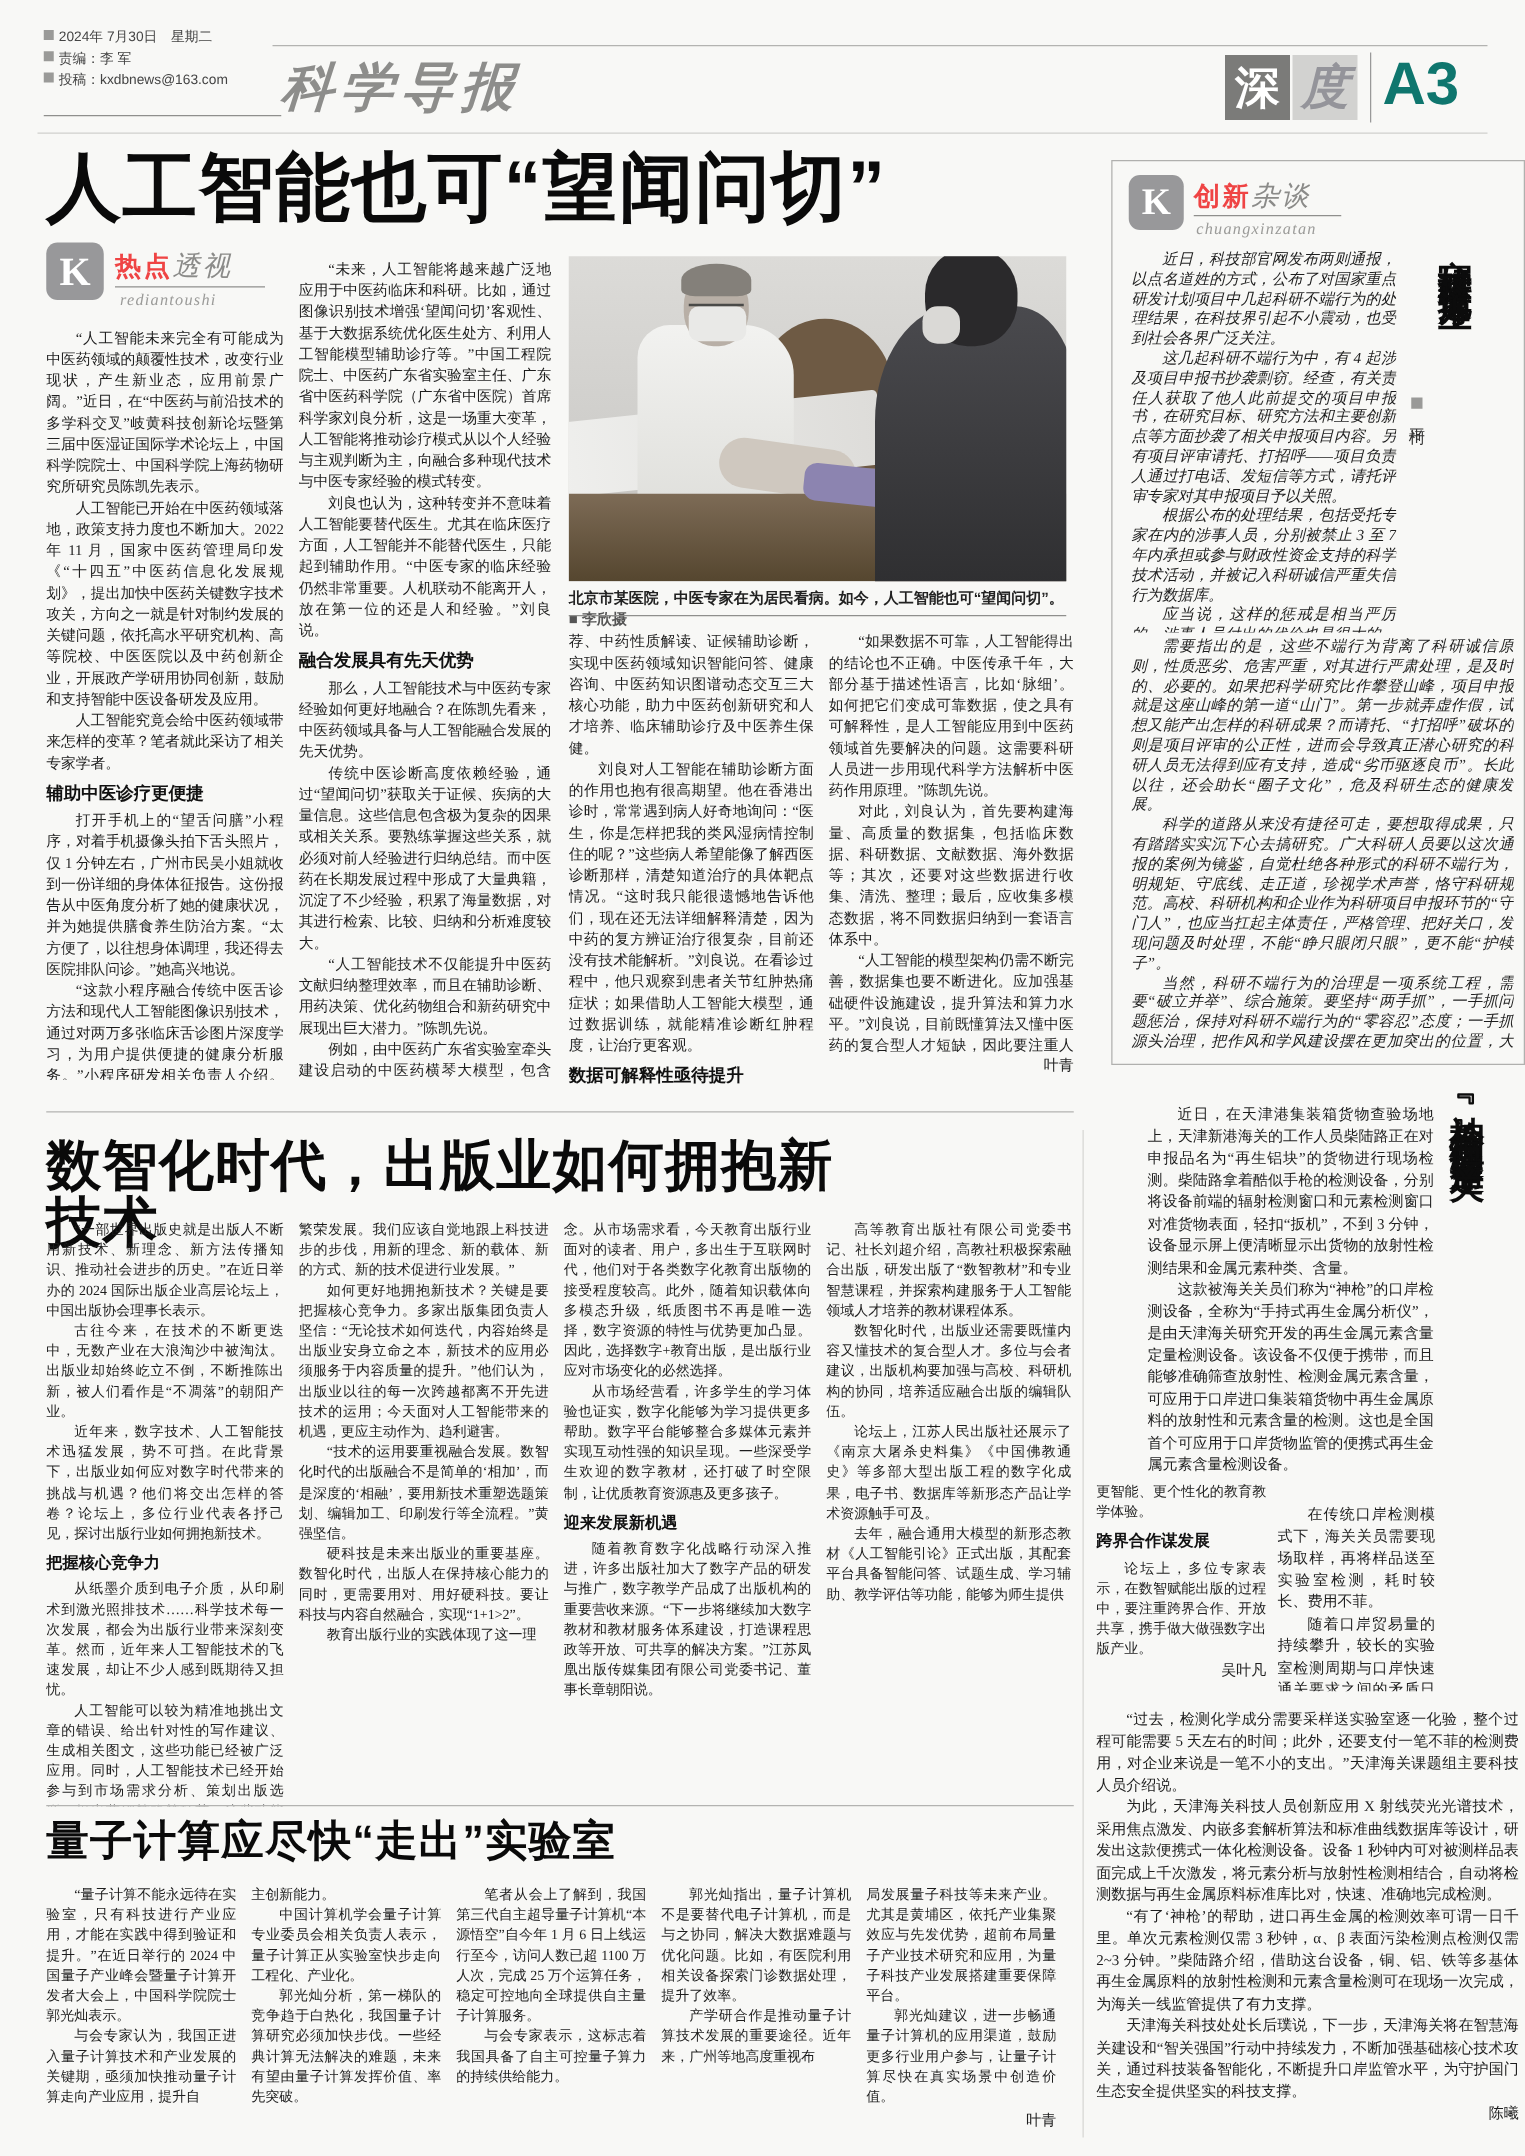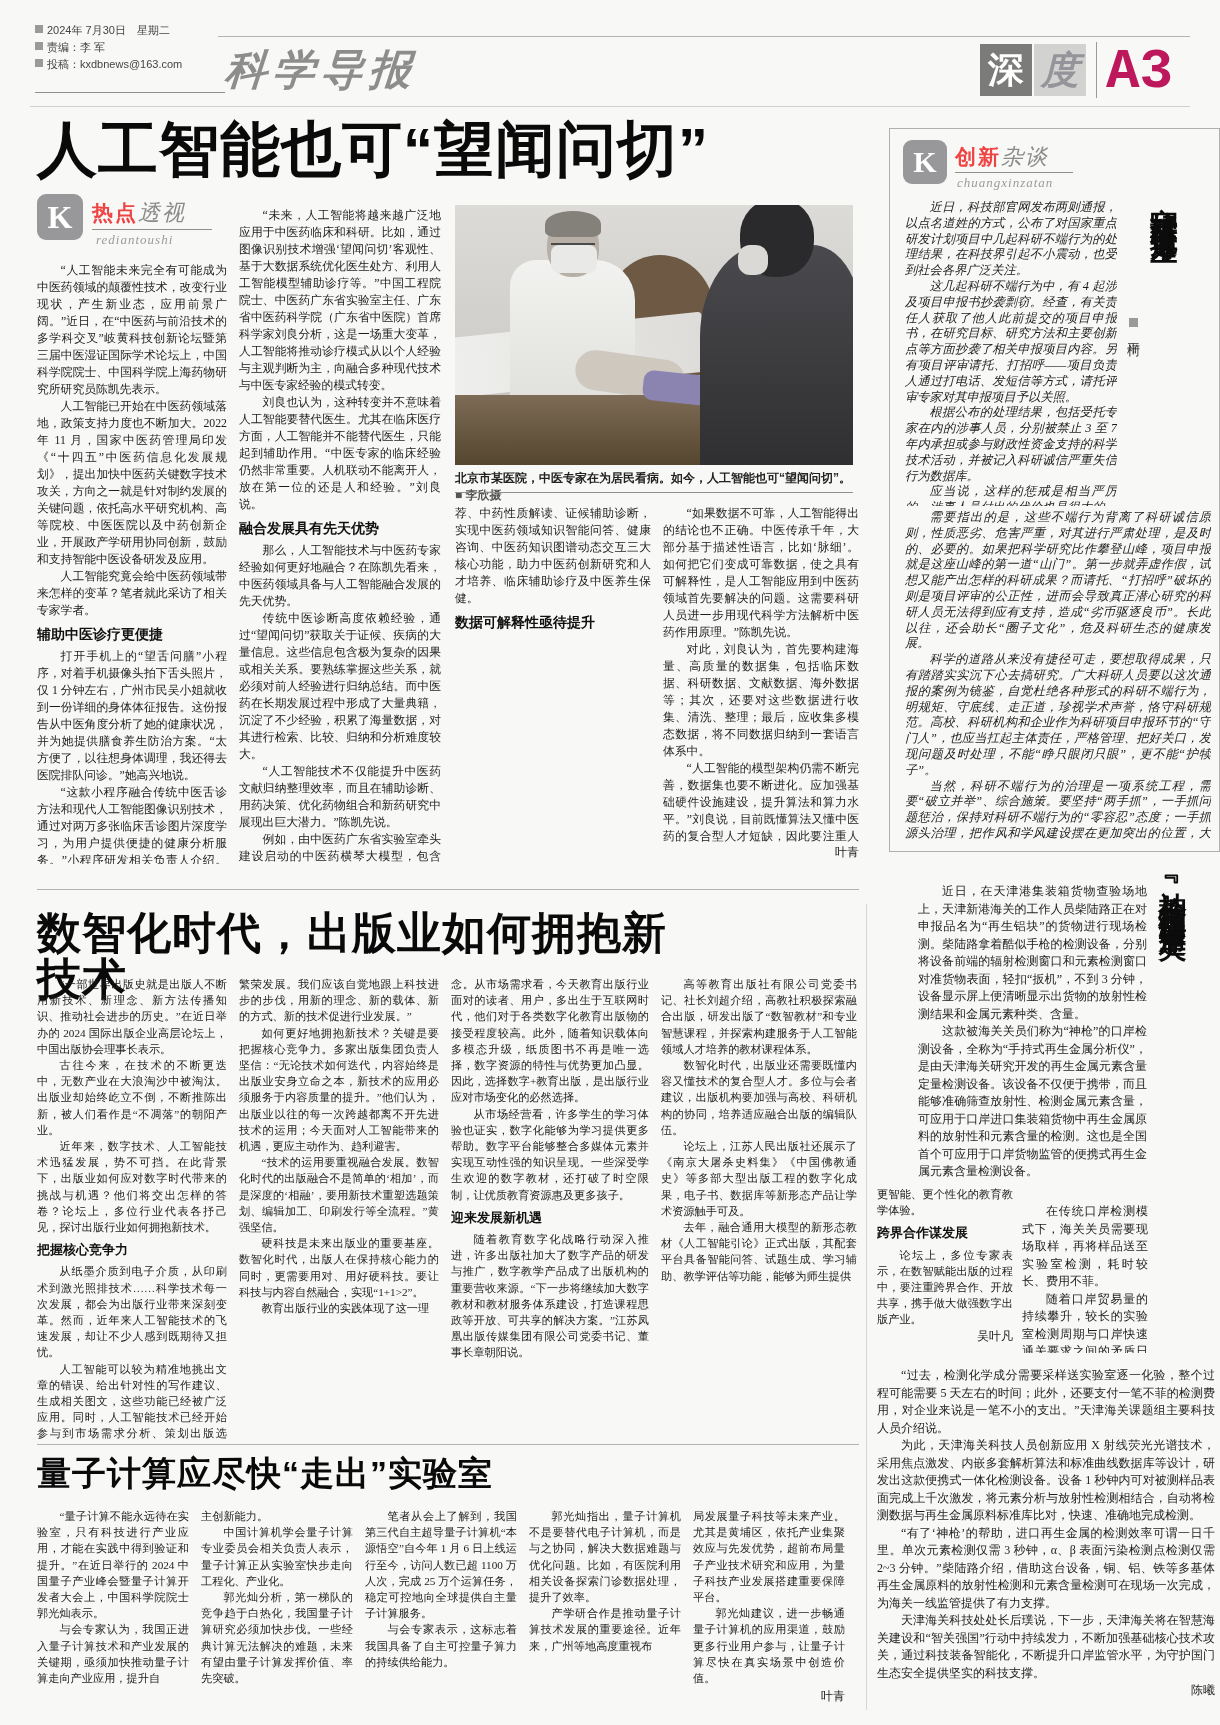--- a/index.html
+++ b/index.html
@@ -10,21 +10,21 @@
   .rule-v{position:absolute;width:1px;background:#c2c2c0;}
 
   
   .meta{font-family:"Liberation Sans",sans-serif;font-size:11px;line-height:17px;color:#444;}
   .meta .sq{display:inline-block;width:8px;height:8px;background:#9a9a98;margin-right:4px;vertical-align:1px;}
   .masthead{font-family:"Liberation Serif",serif;font-style:italic;font-weight:bold;
             font-size:42px;color:#8d8d8b;letter-spacing:6px;transform:skewX(-4deg);}
   .sec-block{width:52px;height:52px;text-align:center;line-height:52px;font-weight:bold;}
   .sec-deep{background:#7b7b79;color:#fff;font-size:36px;font-family:"Liberation Sans",sans-serif;}
   .sec-du{background:#d2d2d0;color:#94949a;font-size:38px;font-family:"Liberation Serif",serif;font-style:italic;}
-  .pageno{font-family:Liberation Mono, monospace;font-weight:bold;font-size:56px;color:#be185d;}
+  .pageno{font-family:Liberation Sans, sans-serif;font-weight:bold;font-size:48px;color:#0f766e;}
 
   
   .kbadge{width:46px;height:46px;border-radius:9px;background:#98989a;color:#fff;text-align:center;
           line-height:46px;font-family:"Liberation Serif",serif;font-weight:bold;font-size:32px;}
   .blabel-b{font-family:"Liberation Sans",sans-serif;font-weight:bold;font-size:21px;color:#ef4444;letter-spacing:2px;}
   .blabel-s{font-family:"Liberation Serif",serif;font-style:italic;font-size:22px;color:#8b8b89;letter-spacing:2px;}
   .bpinyin{font-family:"Liberation Serif",serif;font-style:italic;font-size:13px;color:#9b9b99;letter-spacing:1px;}
 
   
   .h1{font-family:"Liberation Sans",sans-serif;font-weight:900;color:#0a0a0a;letter-spacing:1px;line-height:1.05;}
@@ -115,20 +115,21 @@
     <div class="ph" style="left:285px;top:-6px;width:74px;height:78px;background:#2a292b;border-radius:46%;"></div>
     <div class="ph" style="left:283px;top:40px;width:30px;height:30px;background:#dad9d6;border-radius:40%;"></div>
   </div>
   <div class="abs caption" style="left:455px;top:470px;width:398px;">
     <span>北京市某医院，中医专家在为居民看病。如今，人工智能也可“望闻问切”。</span>　<span style="color:#555;">■ 李欣摄</span>
   </div>
   <div class="rule-h" style="left:455px;top:492px;width:398px;background:#8f8f8d;"></div>
 
   <div class="col a1" style="left:455px;top:505px;width:196px;height:362px;">
       <p class="para cont">荐、中药性质解读、证候辅助诊断，实现中医药领域知识智能问答、健康咨询、中医药知识图谱动态交互三大核心功能，助力中医药创新研究和人才培养、临床辅助诊疗及中医养生保健。</p>
+      <p class="para">刘良对人工智能在辅助诊断方面的作用也抱有很高期望。他在香港出诊时，常常遇到病人好奇地询问：“医生，你是怎样把我的类风湿病情控制住的呢？”这些病人希望能像了解西医诊断那样，清楚知道治疗的具体靶点情况。“这时我只能很遗憾地告诉他们，现在还无法详细解释清楚，因为中药的复方辨证治疗很复杂，目前还没有技术能解析。”刘良说。在看诊过程中，他只观察到患者关节红肿热痛症状；如果借助人工智能大模型，通过数据训练，就能精准诊断红肿程度，让治疗更客观。</p>
       <h4 class="subhead">数据可解释性亟待提升</h4>
     </div>
   <div class="col a1" style="left:663px;top:505px;width:196px;height:340px;">
       <p class="para">“如果数据不可靠，人工智能得出的结论也不正确。中医传承千年，大部分基于描述性语言，比如‘脉细’。如何把它们变成可靠数据，使之具有可解释性，是人工智能应用到中医药领域首先要解决的问题。这需要科研人员进一步用现代科学方法解析中医药作用原理。”陈凯先说。</p>
       <p class="para">对此，刘良认为，首先要构建海量、高质量的数据集，包括临床数据、科研数据、文献数据、海外数据等；其次，还要对这些数据进行收集、清洗、整理；最后，应收集多模态数据，将不同数据归纳到一套语言体系中。</p>
       <p class="para">“人工智能的模型架构仍需不断完善，数据集也要不断进化。应加强基础硬件设施建设，提升算法和算力水平。”刘良说，目前既懂算法又懂中医药的复合型人才短缺，因此要注重人才培养，引导他们参与算法研发、训练与应用等工作，助力提升算法质量。</p>
     </div>
   <div class="byline" style="left:663px;top:844px;width:196px;">叶青</div>
 
   <div class="rule-h" style="left:37px;top:889px;width:822px;"></div>

